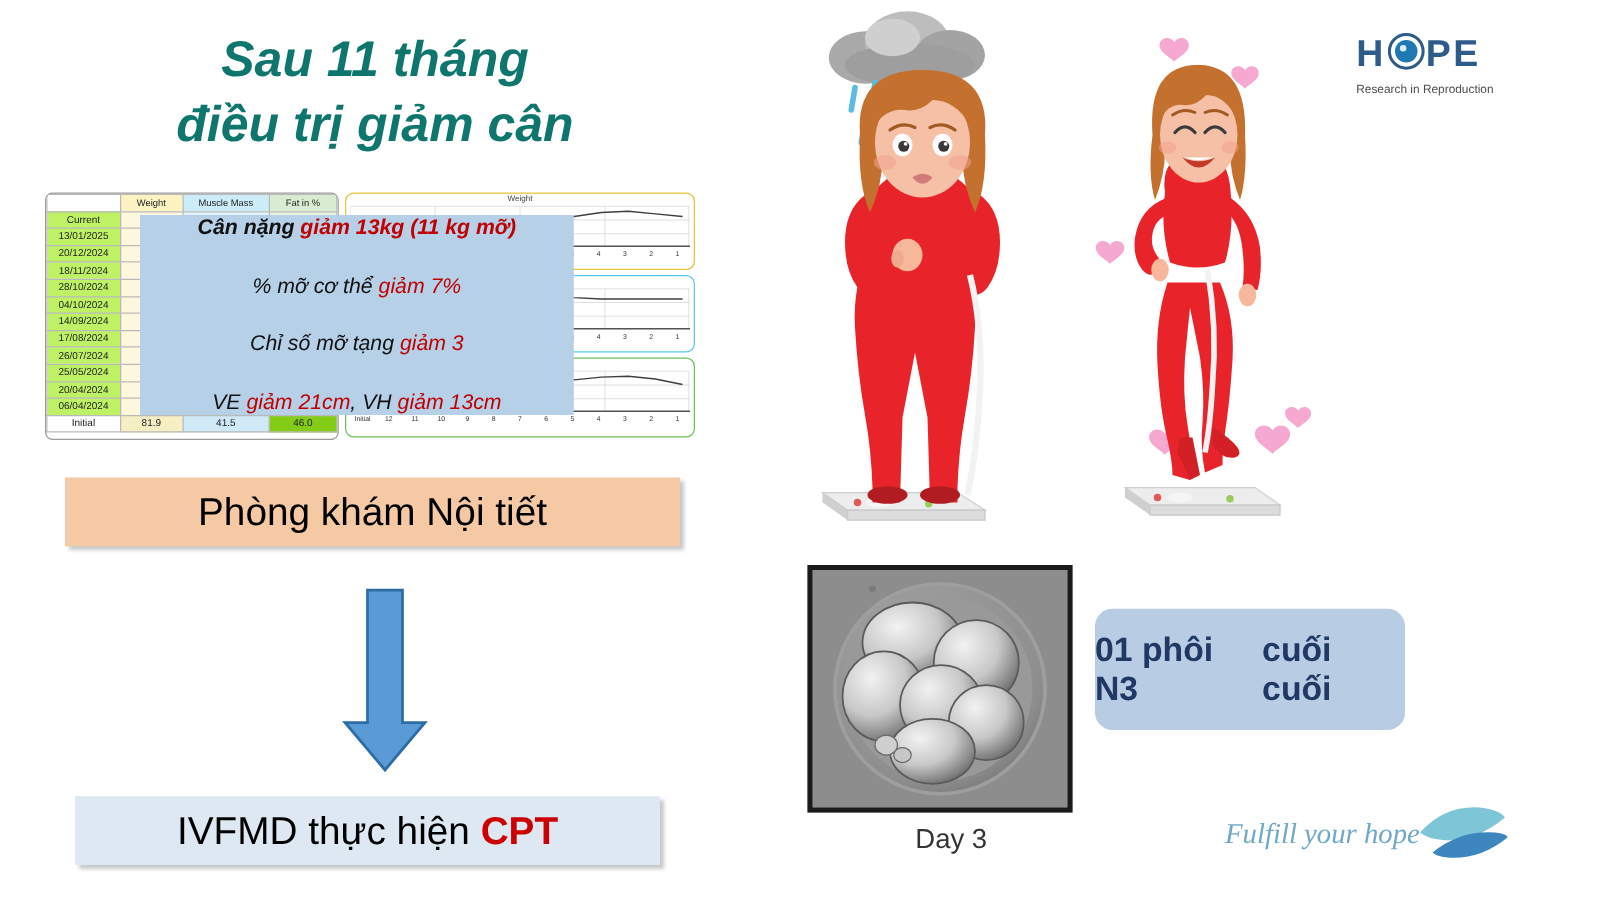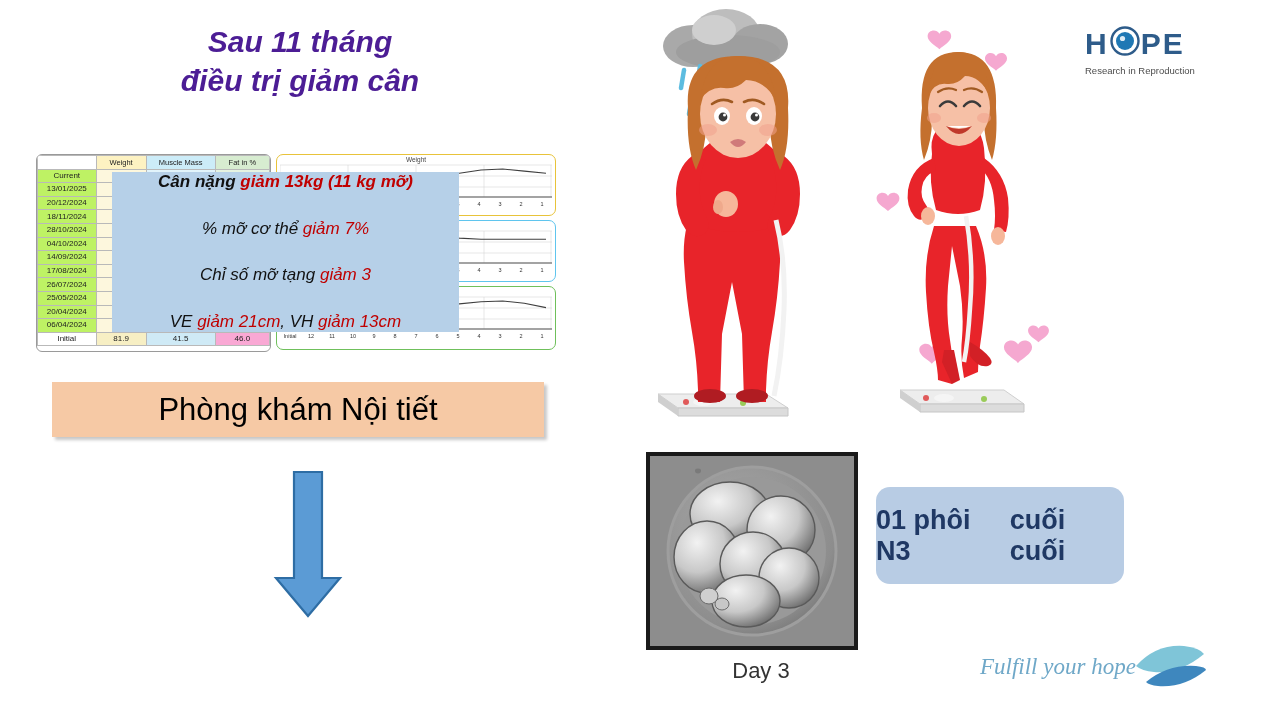--- a/index.html
+++ b/index.html
@@ -8,24 +8,24 @@
     background: #ffffff;
     font-family: "Liberation Sans", sans-serif;
     position: relative;
   }
   .slide { position: relative; width: 1280px; height: 720px; }
 
   
   #slide-title {
     position: absolute; left: 30px; top: 22px; width: 540px;
     text-align: center;
-    color: #4c1d95;
+    color: #0f766e;
     font-style: italic;
     font-weight: bold;
-    font-size: 30px;
+    font-size: 40px;
     line-height: 1.30;
     font-family: "Liberation Sans", sans-serif;
   }
 
   
   #measurement-panel {
     position: absolute; left: 36px; top: 150px; width: 520px; height: 205px;
   }
   .tbl-wrap {
     position: absolute; left: 0; top: 4px; width: 235px; height: 198px;
@@ -42,21 +42,21 @@
   th.h-weight { background: #fdf2c2; width: 48px; font-size: 7.5px; }
   th.h-muscle { background: #ccecf8; width: 66px; font-size: 7.5px; }
   th.h-fat    { background: #d7ecd0; width: 52px; font-size: 7.5px; }
   td.c-date { background: #bef264; font-size: 8px; }
   td.c-w { background: #fdf7dd; margin-top: 20px; }
   td.c-m { background: #e2f4fb; }
   td.c-f { background: #e6f3e1; }
   tr.row-initial td.c-date { background:#fff; }
   tr.row-initial td.c-w { background:#f7efc4; }
   tr.row-initial td.c-m { background:#cfeaf6; }
-  tr.row-initial td.c-f { background:#f9a8d4; }
+  tr.row-initial td.c-f { background:#84cc16; }
 
   
   .charts { position: absolute; left: 240px; top: 4px; width: 280px; height: 198px; }
   .chart-card {
     position: absolute; left: 0; width: 280px; height: 62px;
     border-radius: 7px; background: #fff; overflow: hidden;
   }
   .chart-card.c1 { top: 0px;   border: 1.6px solid #e8c33a; }
   .chart-card.c2 { top: 66px;  border: 1.6px solid #5fc5ee; }
   .chart-card.c3 { top: 132px; border: 1.6px solid #6fc05b; height: 64px; }
@@ -385,20 +385,23 @@
   <div id="clinic-box">
     <span class="lbl">Phòng khám Nội tiết</span>
   </div>
 
   <div id="flow-arrow">
     <svg width="100" height="150" viewBox="0 0 100 150">
       <polygon points="36,2 64,2 64,108 82,108 50,146 18,108 36,108" fill="#5B9BD5" stroke="#2E6DA4" stroke-width="2.2" stroke-linejoin="miter"></polygon>
     </svg>
   </div>
 
+  <div id="ivfmd-box">
+    <span class="lbl"><span>IVFMD thực hiện </span><span class="cpt">CPT</span></span>
+  </div>
 
   <div id="illustration">
     <svg width="415" height="430" viewBox="0 0 415 430">
 
       <g>
         <ellipse cx="45" cy="42" rx="30" ry="21" fill="#A9A9A9"></ellipse>
         <ellipse cx="78" cy="30" rx="34" ry="25" fill="#BDBDBD"></ellipse>
         <ellipse cx="112" cy="40" rx="28" ry="20" fill="#A3A3A3"></ellipse>
         <ellipse cx="80" cy="48" rx="52" ry="17" fill="#9E9E9E"></ellipse>
         <ellipse cx="66" cy="26" rx="22" ry="15" fill="#CFCFCF"></ellipse>

